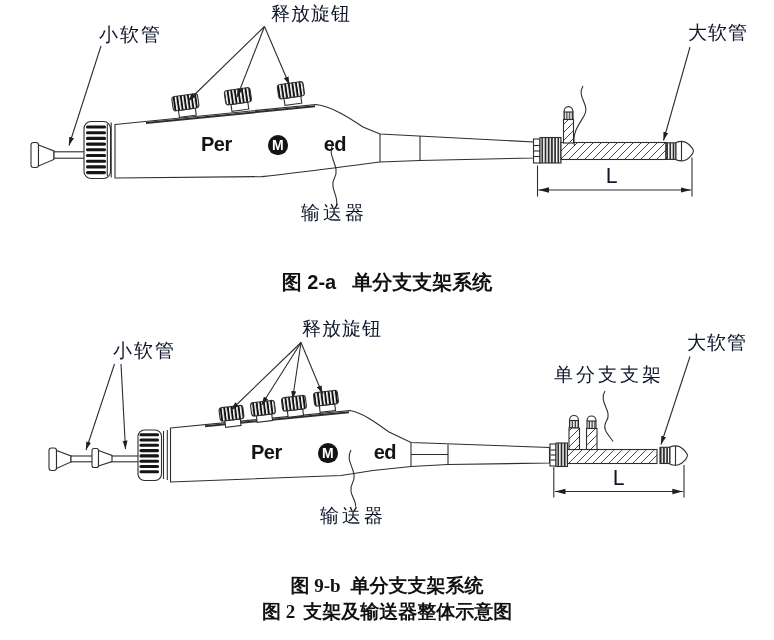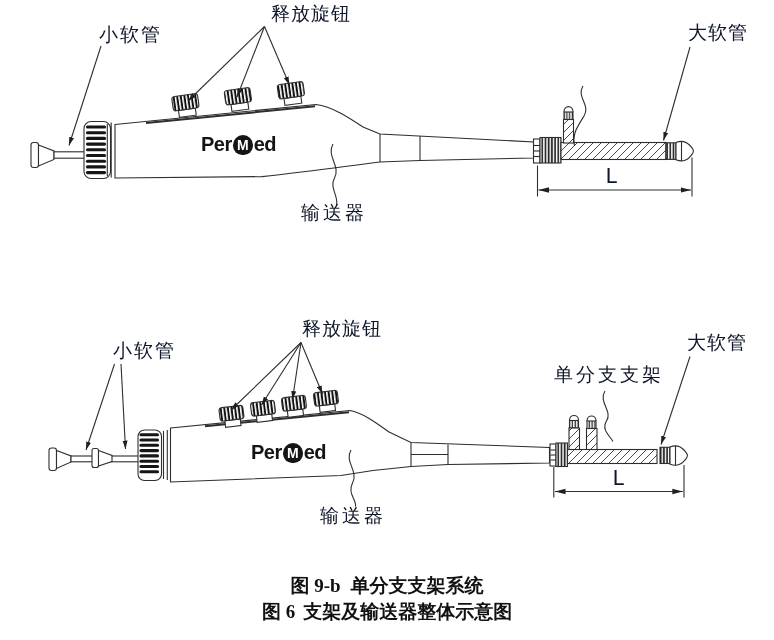--- a/index.html
+++ b/index.html
@@ -9,21 +9,21 @@
   }
   .stage svg { position:absolute; left:0; top:0; }
   .lbl {
     position:absolute; color:#0f172a; font-size:19px; white-space:nowrap;
     font-family:Liberation Mono, monospace; line-height:1;
   }
   .ls2 { letter-spacing:2px; } .ls3 { letter-spacing:3px; } .ls4 { letter-spacing:4px; }
   .dimL { font-size:22px; font-style:normal; }
   .logo { position:absolute; display:flex; align-items:center;
     font-family:"Liberation Sans","DejaVu Sans",sans-serif; font-weight:800;
-    font-size:20px; color:#141414; letter-spacing:-0.5px; }
+    font-size:20px; color:#141414; letter-spacing:-0.5px;gap:35px; }
   .lg-m { display:inline-flex; align-items:center; justify-content:center;
     width:20px; height:20px; background:#141414; color:#ffffff;
     border-radius:50% 50% 46% 46%; font-size:14px; margin:0 1px; letter-spacing:0; }
   .caption { position:absolute; left:0; right:0; text-align:center; color:#111; line-height:1; }
   .caption-sans { font-family:"Liberation Sans","DejaVu Sans",sans-serif;
     font-weight:bold; font-size:20px; }
   .caption-serif { font-family:"Liberation Serif","DejaVu Serif",serif;
     font-weight:bold; font-size:19px; }
   .cap-gap { margin-left:16px; }
   .cap-gap-sm { margin-left:10px; }
@@ -248,35 +248,38 @@
 <div class="lbl" style="left:688px; top:25px; letter-spacing:1px;">大软管</div>
 <div class="lbl ls3" style="left:301px; top:205px;">输送器</div>
 <div class="lbl dimL" style="left:605px; top:167px;">L</div>
 
 <div class="logo" style="left:201px; top:133px;">
   <span>Per</span>
       <span class="lg-m">M</span>
       <span>ed</span>
 </div>
 
+<div class="caption caption-sans" style="top:272px;">
+  <span>图 2-a</span><span class="cap-gap">单分支支架系统</span>
+</div>
 
 <div class="lbl ls2" style="left:113px; top:343px;">小软管</div>
 <div class="lbl" style="left:302px; top:321px; letter-spacing:1px;">释放旋钮</div>
 <div class="lbl ls3" style="left:554px; top:367px;">单分支支架</div>
 <div class="lbl" style="left:687px; top:335px; letter-spacing:1px;">大软管</div>
 <div class="lbl ls3" style="left:320px; top:508px;">输送器</div>
 <div class="lbl dimL" style="left:612px; top:469px;">L</div>
 
 <div class="logo" style="left:251px; top:441px;">
   <span>Per</span>
       <span class="lg-m">M</span>
       <span>ed</span>
 </div>
 
 <div class="caption caption-serif" style="top:576px;">
   <span>图 9-b</span><span class="cap-gap-sm">单分支支架系统</span>
 </div>
 
 <div class="caption caption-serif" style="top:602px;">
-  <span>图 6</span><span class="cap-gap-sm" style="margin-left:8px;">支架及输送器整体示意图</span>
+  <span>图 2</span><span class="cap-gap-sm" style="margin-left:8px;">支架及输送器整体示意图</span>
 </div>
 
 </div>
 
 </body></html>

